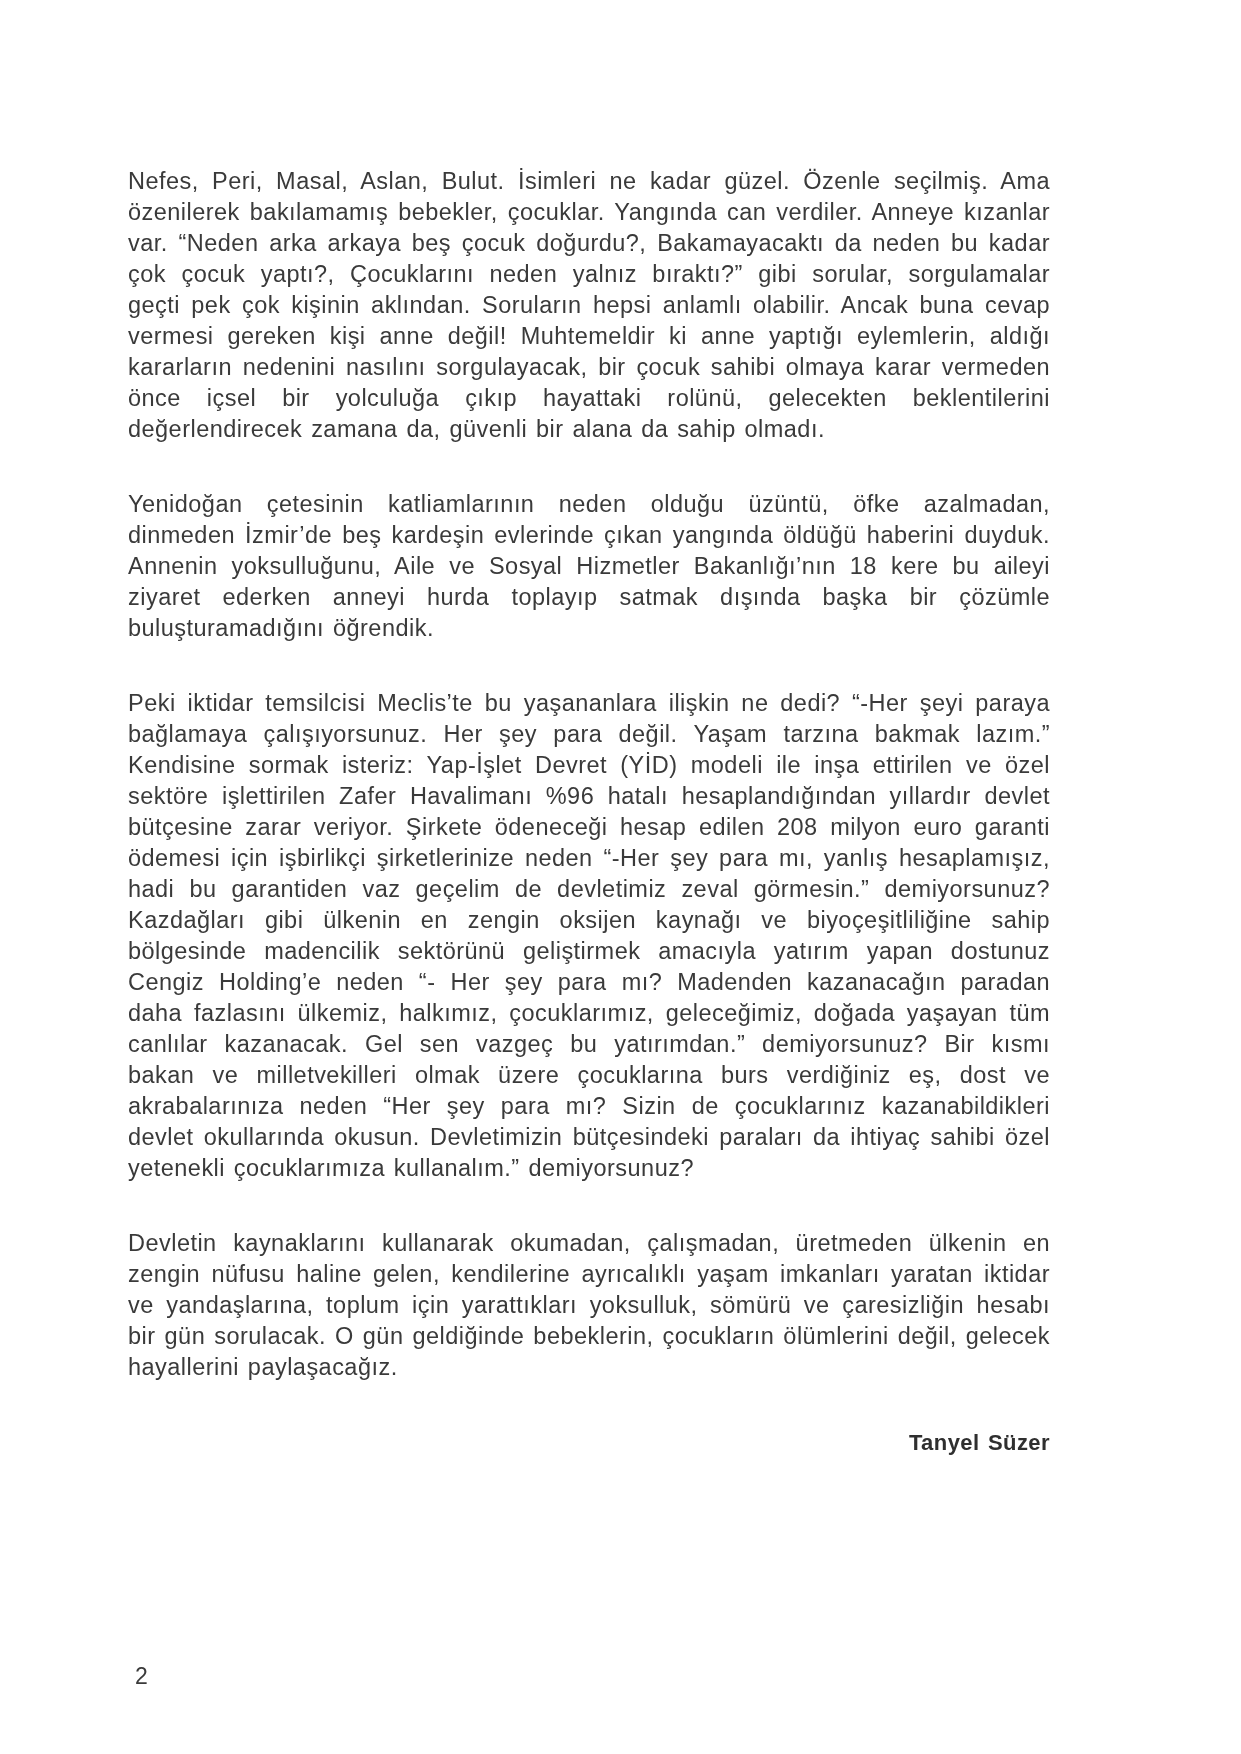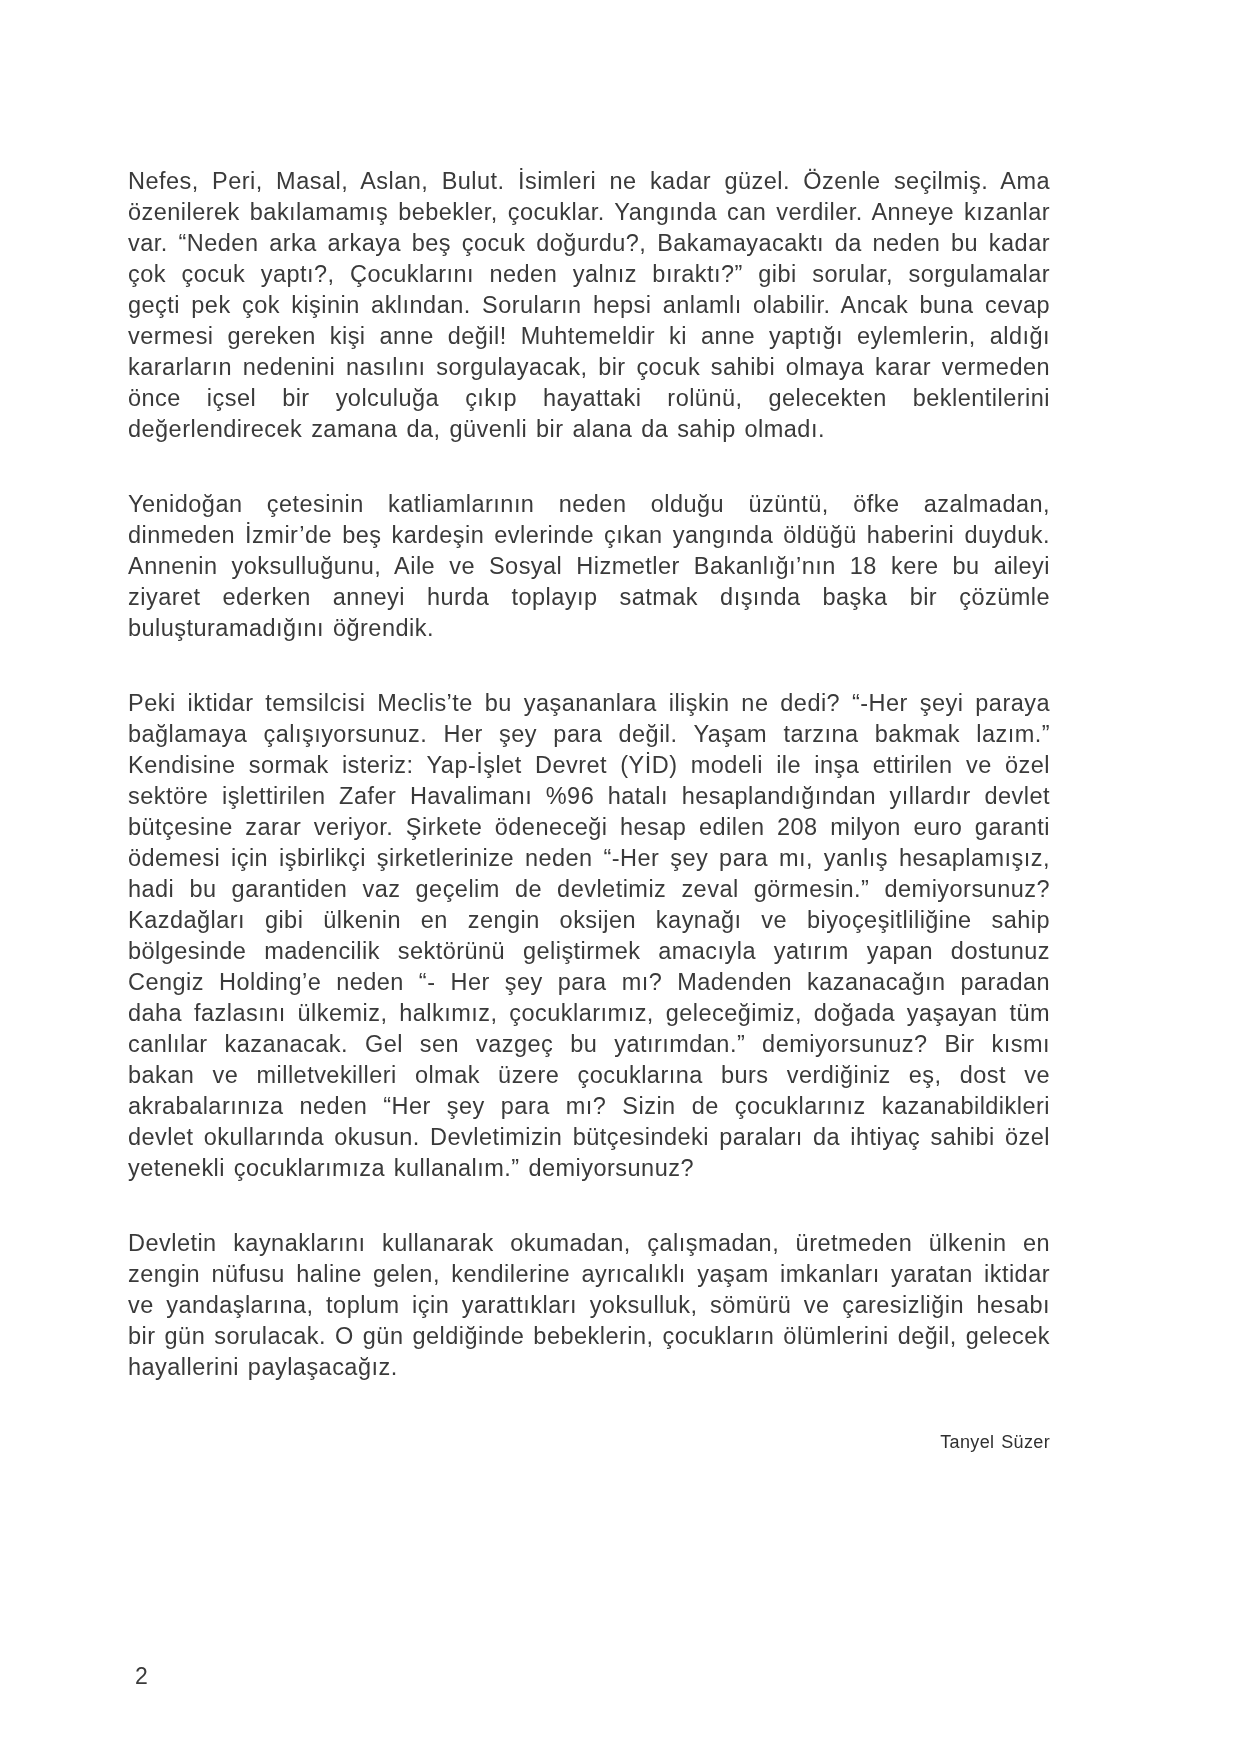--- a/index.html
+++ b/index.html
@@ -25,22 +25,22 @@
       font-size: 23.5px;
       line-height: 31px;
       text-align: justify;
       letter-spacing: 0.02em;
       word-spacing: 0.08em;
       margin-bottom: 14px;
       color: #3a3a3a;
     }
     .content p.author {
       text-align: right;
-      font-weight: normal;
-      font-size: 18px;
+      font-weight: bold;
+      font-size: 22px;
       margin-top: 4px;
       letter-spacing: 0.02em;
       color: #2f2f2f;
     }
     .footer {
       position: absolute;
       left: 68px;
       right: 194px;
       bottom: 64px;
       display: flex;

